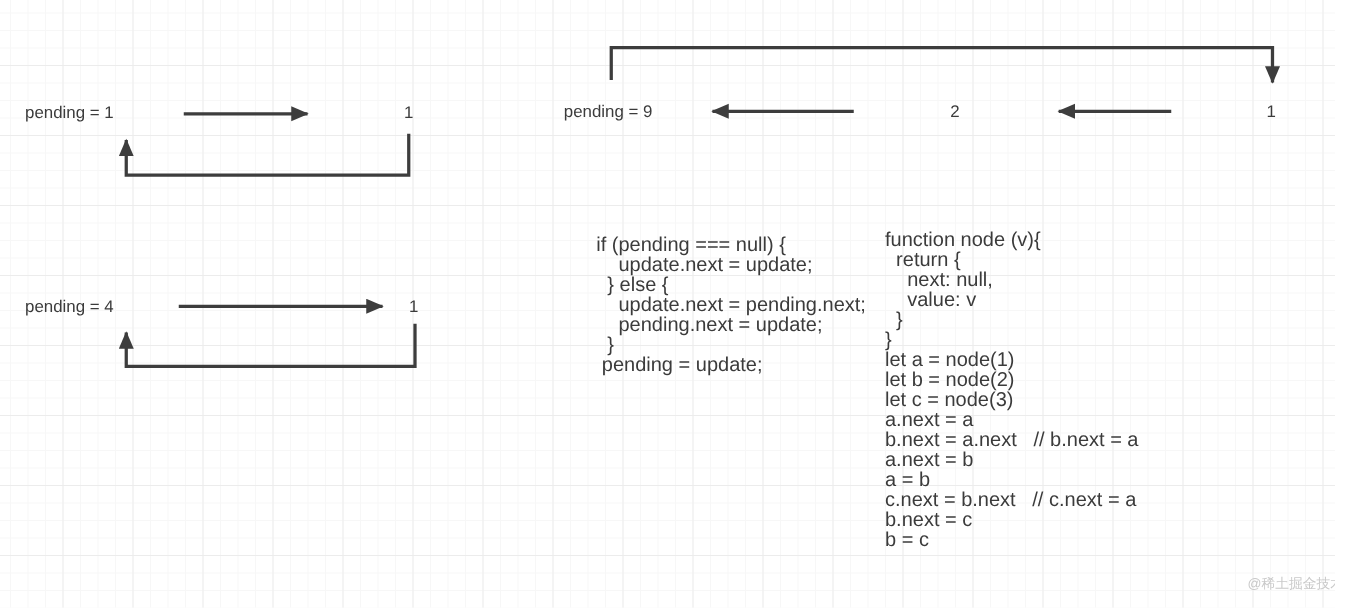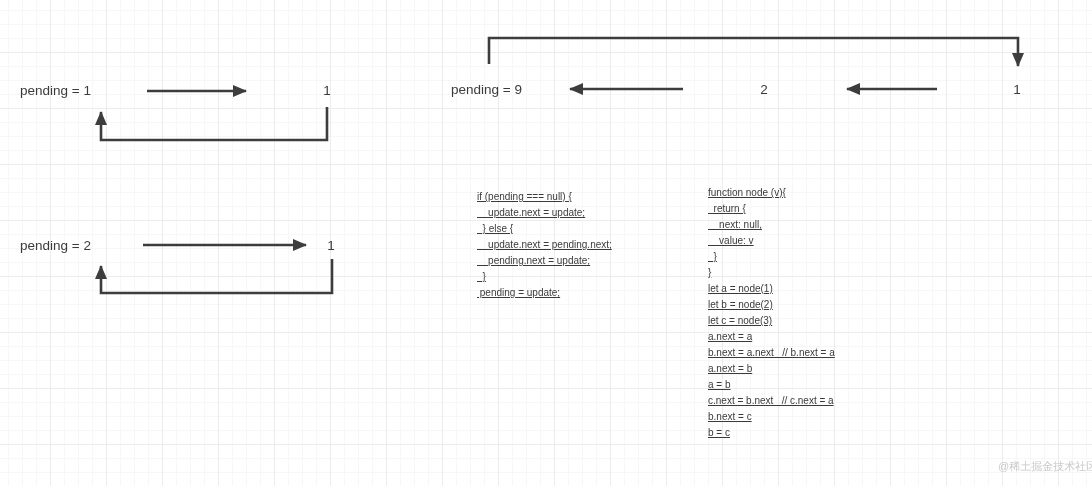--- a/index.html
+++ b/index.html
@@ -11,21 +11,20 @@
     background-color: #ffffff;
     background-image:
       linear-gradient(#ececec 1px, transparent 1px),
       linear-gradient(90deg, #ececec 1px, transparent 1px),
       linear-gradient(#f7f7f7 1px, transparent 1px),
       linear-gradient(90deg, #f7f7f7 1px, transparent 1px);
     background-size: 56px 56px, 56px 56px, 14px 14px, 14px 14px;
     background-position: -6px -4px, -6px -4px, -6px -4px, -6px -4px;
     font-family: "Liberation Sans", "DejaVu Sans", sans-serif;
     color: #3b3b3b;
-    padding-left: 24px;
   }
   .shapes {
     position: absolute;
     left: 0; top: 0;
     width: 1092px; height: 486px;
   }
   .lbl {
     position: absolute;
     transform: translateY(-50%);
     font-size: 13.5px;
@@ -35,25 +34,24 @@
   .node {
     position: absolute;
     transform: translate(-50%, -50%);
     font-size: 13.5px;
     color: #3b3b3b;
   }
   .code {
     position: absolute;
     margin: 0;
     font-family: "Liberation Sans", "DejaVu Sans", sans-serif;
-    font-size: 10px;
+    font-size: 16px;
     line-height: 16px;
     white-space: pre;
     color: #3b3b3b;
-    text-decoration: underline;
   }
   .watermark {
     position: absolute;
     left: 998px;
     top: 459px;
     font-size: 11px;
     color: #c9c9c9;
     white-space: nowrap;
   }
 </style>
@@ -76,21 +74,21 @@
     <polyline points="332,259 332,293 101,293 101,266" fill="none" stroke="#3d3d3d" stroke-width="2.6" marker-end="url(#arrow)"></polyline>
 
     <polyline points="489,64 489,38 1018,38 1018,66" fill="none" stroke="#3d3d3d" stroke-width="2.6" marker-end="url(#arrow)"></polyline>
     <line x1="683" y1="89" x2="570" y2="89" stroke="#3d3d3d" stroke-width="2.6" marker-end="url(#arrow)"></line>
     <line x1="937" y1="89" x2="847" y2="89" stroke="#3d3d3d" stroke-width="2.6" marker-end="url(#arrow)"></line>
   </svg>
 
   <div class="lbl" style="left:20px; top:90px">pending = 1</div>
   <div class="node" style="left:327px; top:90px">1</div>
 
-  <div class="lbl" style="left:20px; top:245px">pending = 2</div>
+  <div class="lbl" style="left:20px; top:245px">pending = 4</div>
   <div class="node" style="left:331px; top:245px">1</div>
 
   <div class="lbl" style="left:451px; top:89px">pending = 9</div>
   <div class="node" style="left:764px; top:89px">2</div>
   <div class="node" style="left:1017px; top:89px">1</div>
 
   <pre class="code" style="left:477px; top:189px">if (pending === null) {
     update.next = update;
   } else {
     update.next = pending.next;

